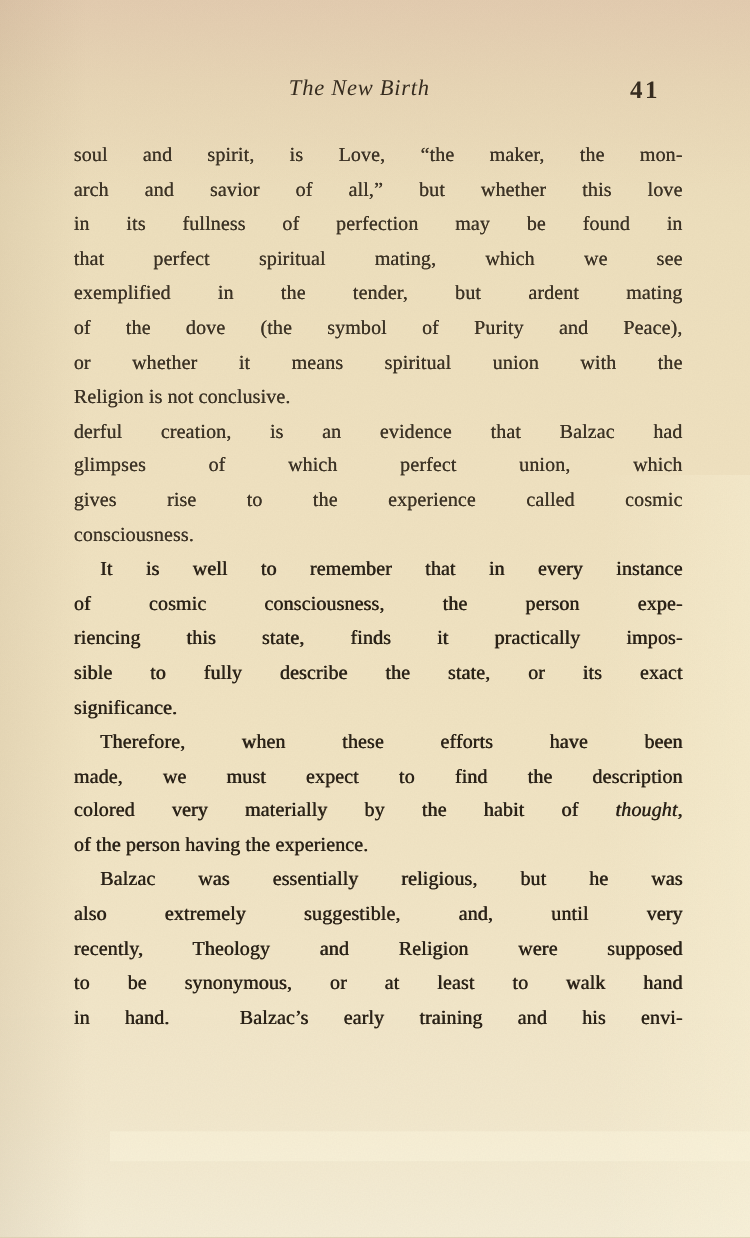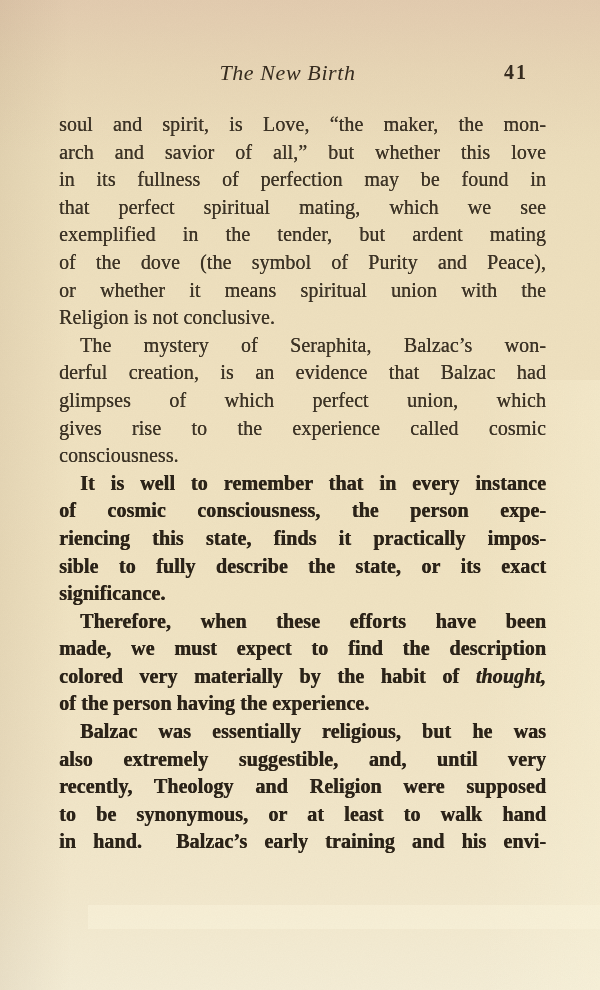--- a/index.html
+++ b/index.html
@@ -44,54 +44,53 @@
 
   .running-head {
     position: absolute; top: 60px; left: 59px; width: 487px; height: 30px;
     color: #33291d;
   }
   .head-title {
     position: absolute; left: 50%; top: 0;
     transform: translateX(-50%);
     margin-left: -15px;
     font-style: italic;
-    font-size: 22px;
+    font-size: 18px;
     letter-spacing: 0.6px;
     white-space: nowrap;
   }
   .page-num {
     position: absolute; right: 18px; top: 1px;
     font-size: 20px;
     font-weight: bold;
     letter-spacing: 2px;
     font-variant: small-caps;
   }
 
   .page-body {
     position: absolute; top: 111px; left: 59px; width: 487px;
-    font-size: 20px;
+    font-size: 16px;
     line-height: 27.6px;
     letter-spacing: 0.1px;
     color: #3a3124;
   }
   .para { margin: 0; }
   .line {
     text-align: justify;
     -moz-text-align-last: justify;
     text-align-last: justify;
   }
   .line.left {
     -moz-text-align-last: left;
     text-align-last: left;
   }
   .line.indent { padding-left: 21px; }
   .para.heavy {
     color: #282016;
     text-shadow: 0.45px 0 0 currentColor;
-    font-weight: bold;
   }
   .para.normal { text-shadow: 0.15px 0 0 currentColor; }
   .it { font-style: italic; }
 </style>
 </head>
 <body>
 
 <div class="scan">
   <div class="tint-top"></div>
   <div class="tint-left"></div>
@@ -108,21 +107,20 @@
         <div class="line"><span>soul and spirit, is Love, “the maker, the mon-</span></div>
         <div class="line"><span>arch and savior of all,” but whether this love</span></div>
         <div class="line"><span>in its fullness of perfection may be found in</span></div>
         <div class="line"><span>that perfect spiritual mating, which we see</span></div>
         <div class="line"><span>exemplified in the tender, but ardent mating</span></div>
         <div class="line"><span>of the dove (the symbol of Purity and Peace),</span></div>
         <div class="line"><span>or whether it means spiritual union with the</span></div>
         <div class="line left"><span>Religion is not conclusive.</span></div>
       </div>
       <div class="para normal">
-        <div class="line indent"><span>The mystery of Seraphita, Balzac’s won-</span></div>
         <div class="line"><span>derful creation, is an evidence that Balzac had</span></div>
         <div class="line"><span>glimpses of which perfect union, which</span></div>
         <div class="line"><span>gives rise to the experience called cosmic</span></div>
         <div class="line left"><span>consciousness.</span></div>
       </div>
       <div class="para heavy">
         <div class="line indent"><span>It is well to remember that in every instance</span></div>
         <div class="line"><span>of cosmic consciousness, the person expe-</span></div>
         <div class="line"><span>riencing this state, finds it practically impos-</span></div>
         <div class="line"><span>sible to fully describe the state, or its exact</span></div>

